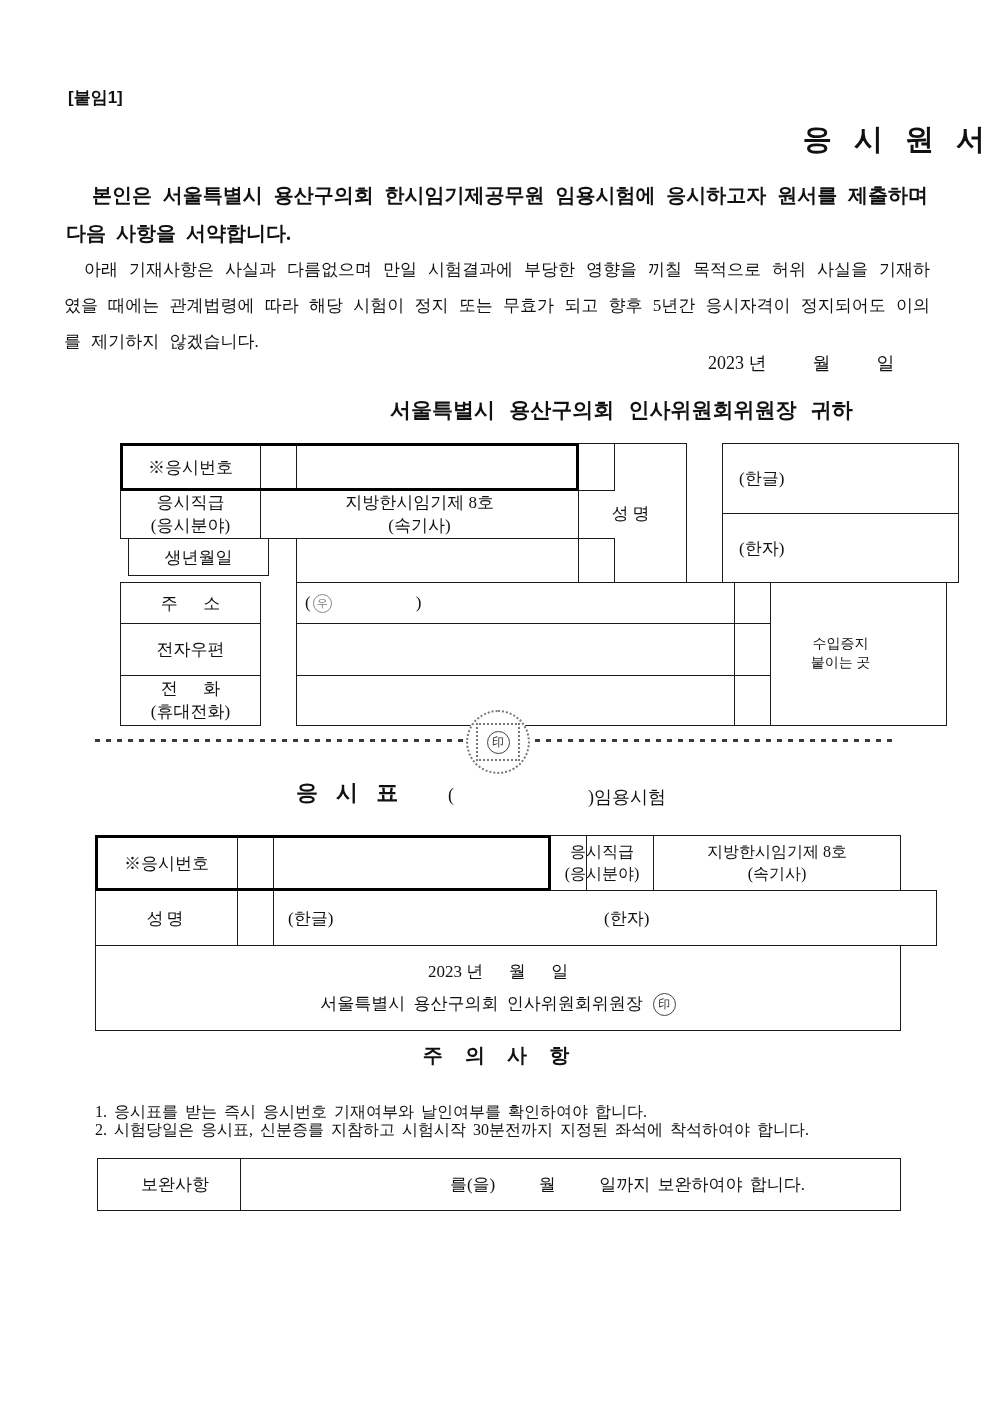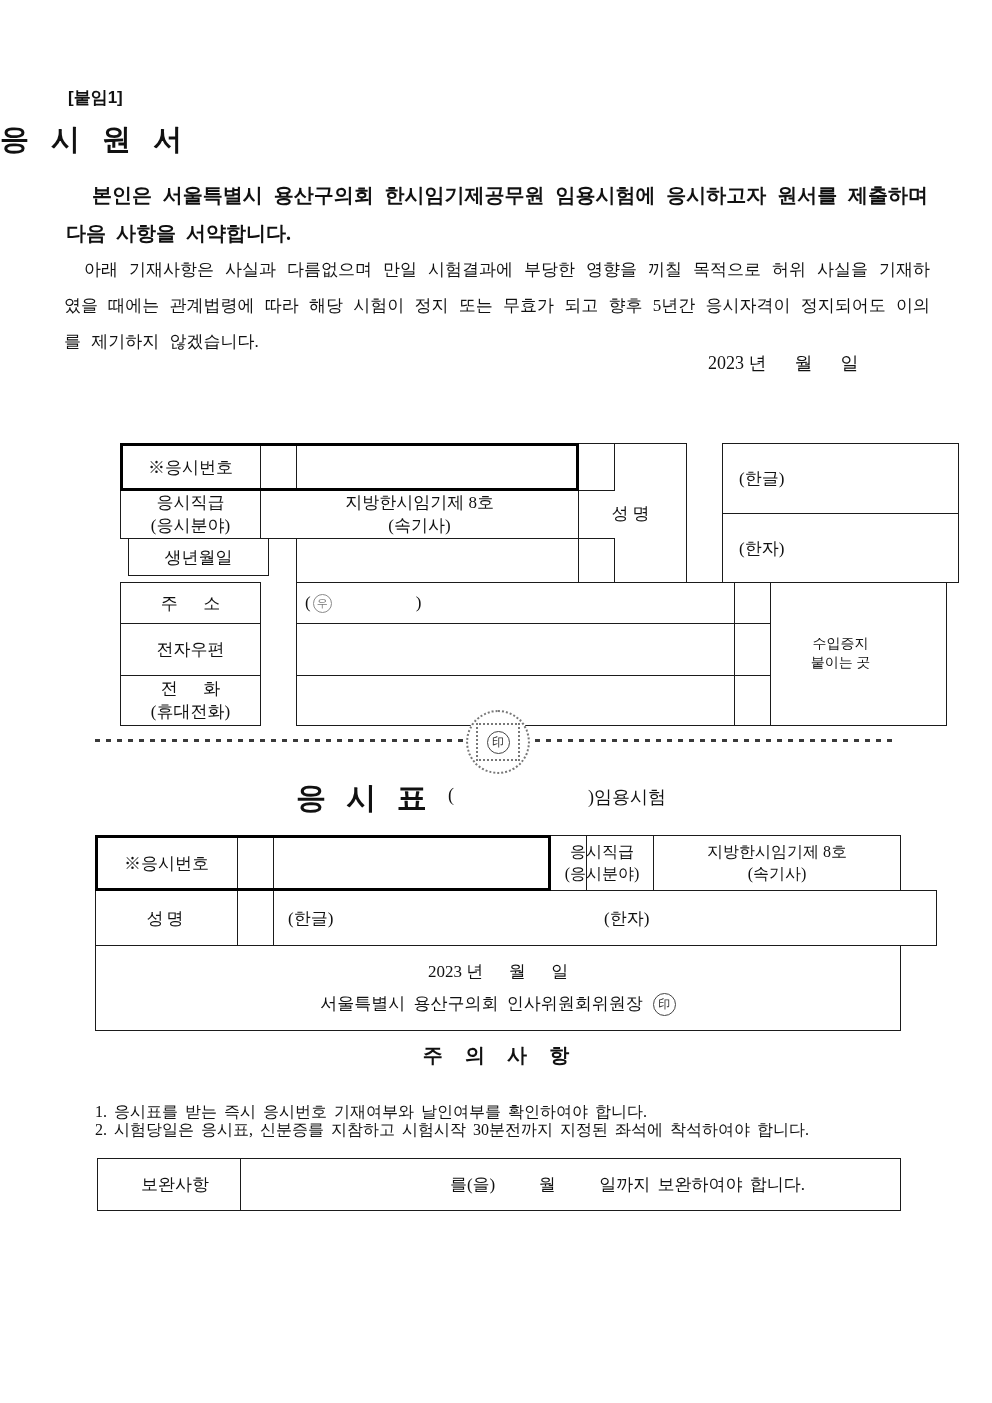--- a/index.html
+++ b/index.html
@@ -5,21 +5,21 @@
   html,body{margin:0;padding:0;background:#e8e8e8;}
   .page{
     position:relative;width:992px;height:1403px;margin:0 auto;background:#ffffff;
     font-family:"Liberation Serif","DejaVu Serif",serif;color:#111;overflow:hidden;
   }
   .abs{position:absolute;}
   .sans{font-family:"Liberation Sans","DejaVu Sans",sans-serif;}
   .b{font-weight:bold;}
   .pre{white-space:pre;}
   .center{text-align:center;}
-  .doc-title{width:992px;text-align:left;font-size:29px;letter-spacing:7px;}
+  .doc-title{width:992px;text-align:right;font-size:29px;letter-spacing:7px;}
   .para{text-align:justify;}
   .cell{position:absolute;border:1px solid #1b1b1b;box-sizing:border-box;
         display:flex;align-items:center;justify-content:center;font-size:17px;white-space:pre;}
   .cell.left{justify-content:flex-start;margin-left:36px;}
   .cell.col{flex-direction:column;line-height:1.35;}
   .thickbox{position:absolute;border:3px solid #000;box-sizing:border-box;pointer-events:none;background:transparent;}
   .cutline{position:absolute;height:3px;
     background:repeating-linear-gradient(90deg,#3a3a3a 0 5px,transparent 5px 11px);}
   .stamp-outer{position:absolute;width:60px;height:60px;border:2px dotted #777;border-radius:50%;
     background:#fff;display:flex;align-items:center;justify-content:center;z-index:5;}
@@ -36,26 +36,27 @@
 <div class="page">
 
   <div class="abs sans b" style="left:68px;top:86px;font-size:17px;">[붙임1]</div>
 
   <div class="abs sans b doc-title" style="left:0;top:120px;">응 시 원 서</div>
 
   <div class="abs para b" style="left:66px;top:176px;width:862px;font-size:20px;line-height:38px;text-indent:26px;word-spacing:5px;">본인은 서울특별시 용산구의회 한시임기제공무원 임용시험에 응시하고자 원서를 제출하며 다음 사항을 서약합니다.</div>
 
   <div class="abs para" style="left:64px;top:252px;width:866px;font-size:17px;line-height:36px;text-indent:20px;word-spacing:6px;">아래 기재사항은 사실과 다름없으며 만일 시험결과에 부당한 영향을 끼칠 목적으로 허위 사실을 기재하였을 때에는 관계법령에 따라 해당 시험이 정지 또는 무효가 되고 향후 5년간 응시자격이 정지되어도 이의를 제기하지 않겠습니다.</div>
 
-  <div class="abs dateflex" style="left:708px;top:351px;gap:28px;">
+  <div class="abs dateflex" style="left:708px;top:351px;gap:46px;">
     <span>2023 년</span>
     <span>월</span>
     <span>일</span>
   </div>
 
+  <div class="abs b" style="left:390px;top:396px;font-size:21px;word-spacing:9px;">서울특별시 용산구의회 인사위원회위원장 귀하</div>
 
   <div class="abs" style="left:120px;top:443px;width:803px;height:283px;">
     <div class="cell" style="left:0;top:0;width:141px;height:48px;">※응시번호</div>
     <div class="cell left" style="left:140px;top:0;width:319px;height:48px;"></div>
 
     <div class="cell col" style="left:0;top:47px;width:141px;height:49px;">
       <span>응시직급</span>
       <span>(응시분야)</span>
     </div>
     <div class="cell col" style="left:140px;top:47px;width:319px;height:49px;">
@@ -95,21 +96,21 @@
     <div class="thickbox" style="left:0;top:0;width:459px;height:48px;"></div>
   </div>
 
   <div class="cutline" style="left:95px;top:739px;width:802px;"></div>
   <div class="stamp-outer" style="left:466px;top:710px;">
     <div class="stamp-square">
       <span class="seal">印</span>
     </div>
   </div>
 
-  <div class="abs sans b" style="left:296px;top:778px;font-size:30px;letter-spacing:6px;">응 시 표</div>
+  <div class="abs sans b" style="left:296px;top:778px;font-size:22px;letter-spacing:6px;">응 시 표</div>
   <div class="abs" style="left:448px;top:785px;font-size:18px;">(</div>
   <div class="abs" style="left:588px;top:785px;font-size:18px;word-spacing:2px;">)임용시험</div>
 
   <div class="abs" style="left:95px;top:835px;width:806px;height:196px;">
     <div class="cell" style="left:0;top:0;width:143px;height:56px;">※응시번호</div>
     <div class="cell left" style="left:142px;top:0;width:314px;height:56px;"></div>
     <div class="cell col" style="left:455px;top:0;width:104px;height:56px;font-size:16px;">
       <span>응시직급</span>
       <span>(응시분야)</span>
     </div>

